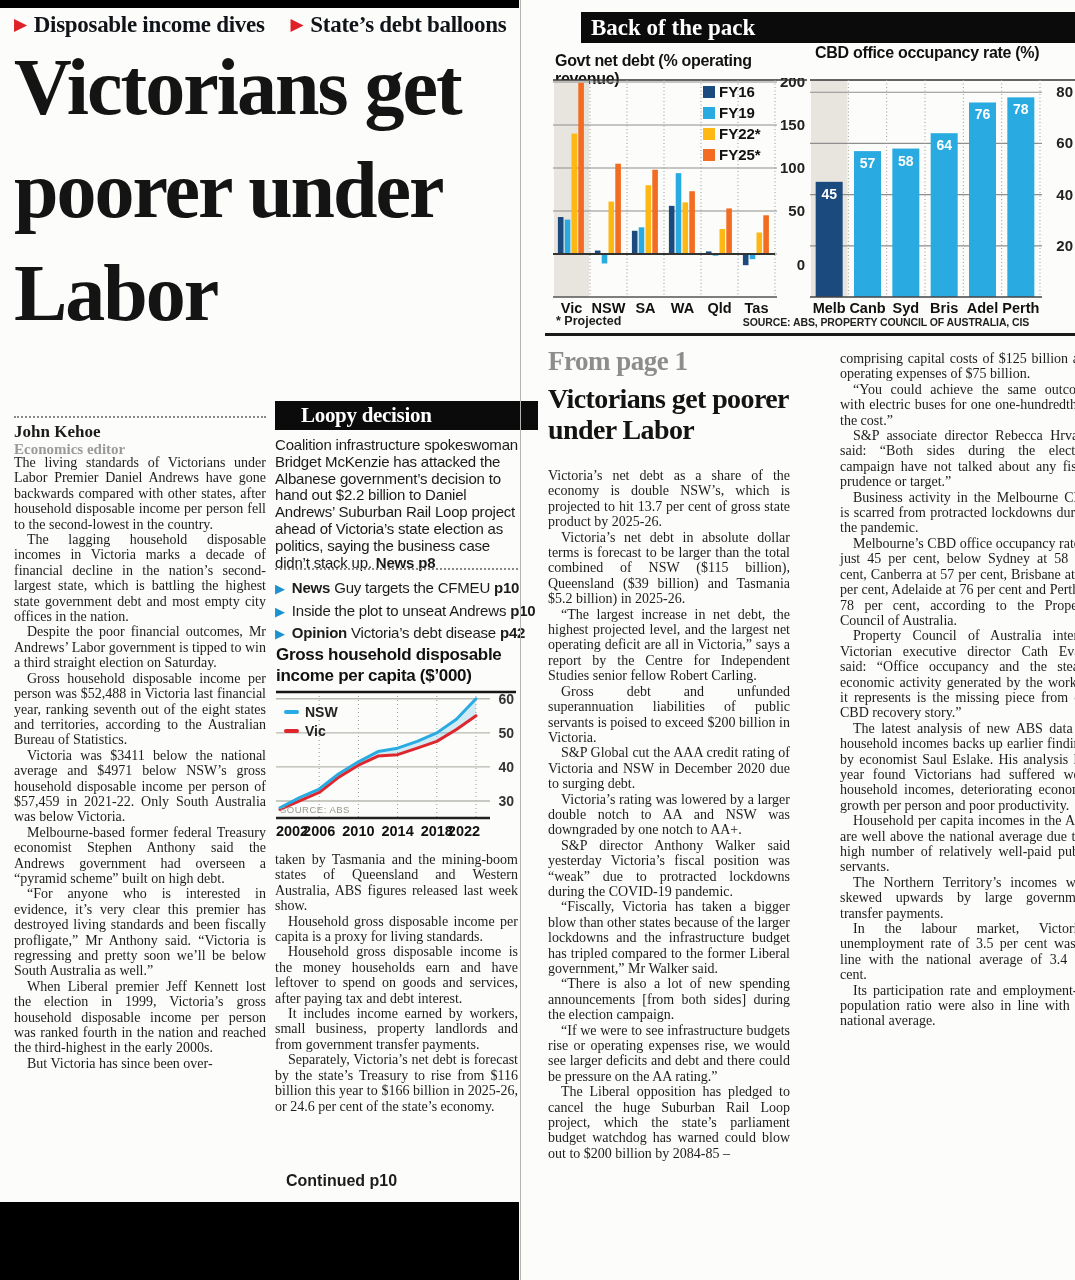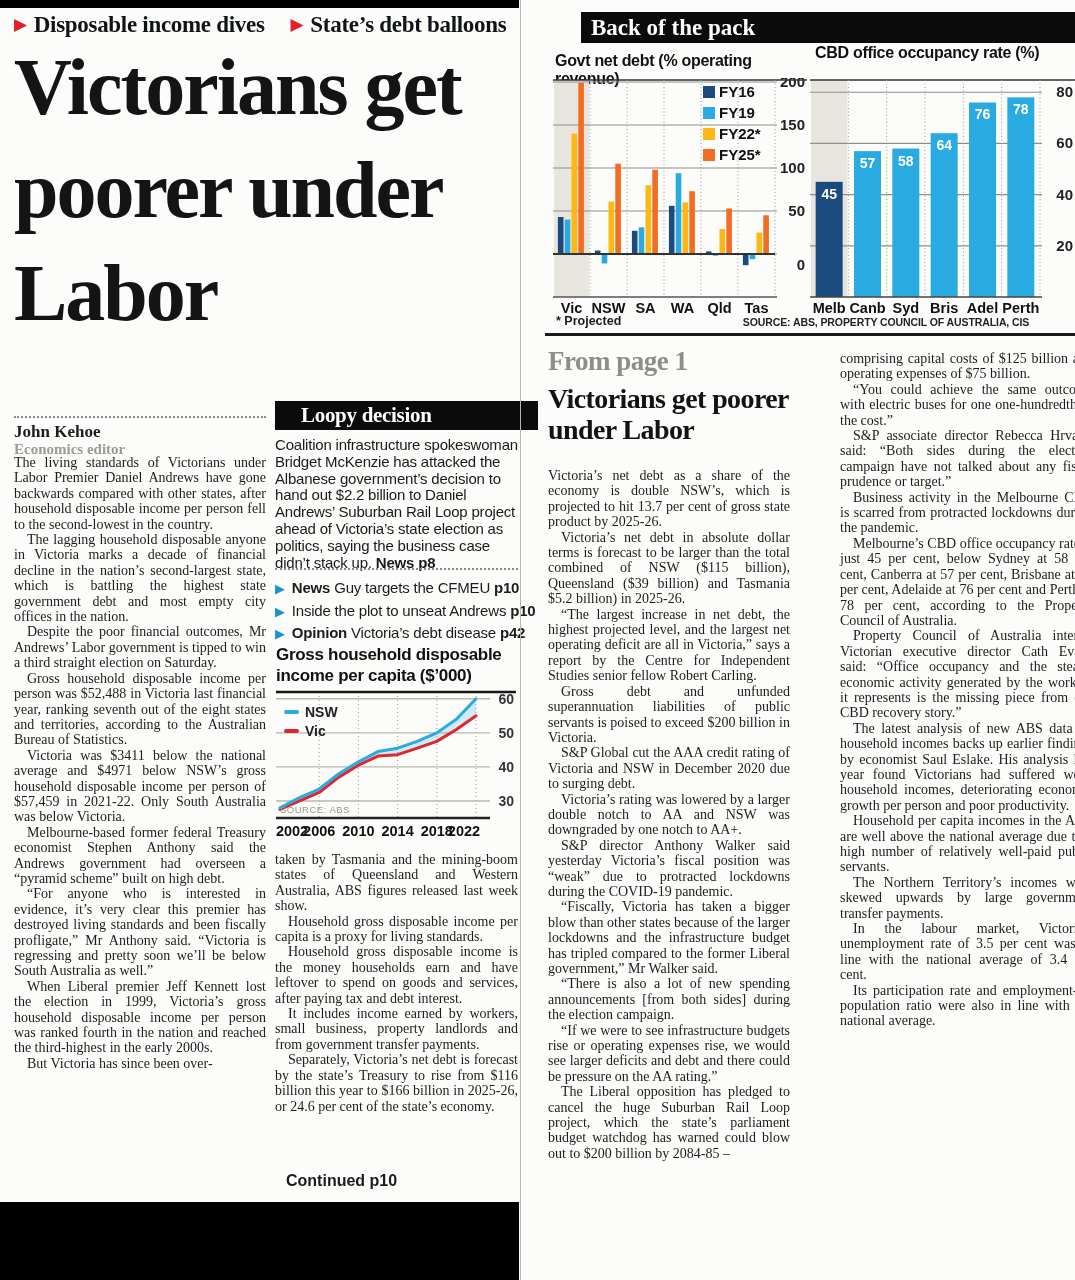--- a/index.html
+++ b/index.html
@@ -76,21 +76,21 @@
   </div>
 
   <h1 class="abs headline" style="margin:0;">Victorians get poorer under Labor</h1>
 
   <div class="abs byline-rule"></div>
   <div class="abs byline-name">John Kehoe</div>
   <div class="abs byline-title">Economics editor</div>
 
   <div class="abs bodycol" id="front-col1">
       <p>The living standards of Victorians under Labor Premier Daniel Andrews have gone backwards compared with other states, after household disposable income per person fell to the second-lowest in the country.</p>
-      <p>The lagging household disposable anyone in Victoria marks a decade of financial decline in the nation’s second-largest state, which is battling the highest state government debt and most empty city offices in the nation.</p>
+      <p>The lagging household disposable incomes in Victoria marks a decade of financial decline in the nation’s second-largest state, which is battling the highest state government debt and most empty city offices in the nation.</p>
       <p>Despite the poor financial outcomes, Mr Andrews’ Labor government is tipped to win a third straight election on Saturday.</p>
       <p>Gross household disposable income per person was $52,488 in Victoria last financial year, ranking seventh out of the eight states and territories, according to the Australian Bureau of Statistics.</p>
       <p>Victoria was $3411 below the national average and $4971 below NSW’s gross household disposable income per person of $57,459 in 2021-22. Only South Australia was below Victoria.</p>
       <p>Melbourne-based former federal Treasury economist Stephen Anthony said the Andrews government had overseen a “pyramid scheme” built on high debt.</p>
       <p>“For anyone who is interested in evidence, it’s very clear this premier has destroyed living standards and been fiscally profligate,” Mr Anthony said. “Victoria is regressing and pretty soon we’ll be below South Australia as well.”</p>
       <p>When Liberal premier Jeff Kennett lost the election in 1999, Victoria’s gross household disposable income per person was ranked fourth in the nation and reached the third-highest in the early 2000s.</p>
       <p>But Victoria has since been over-</p>
     </div>
 
   <div class="abs sidebar-banner">Loopy decision</div>

